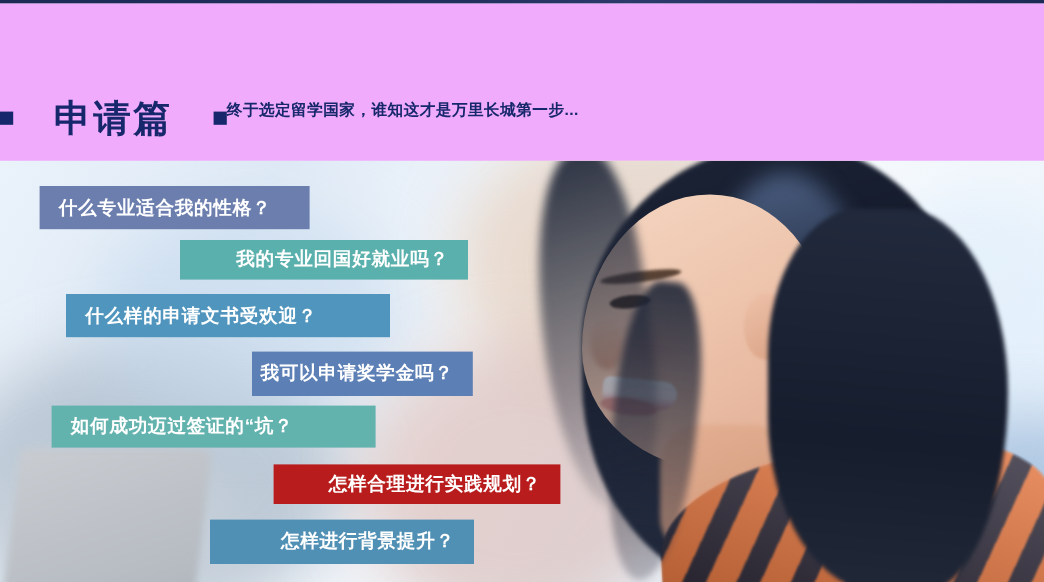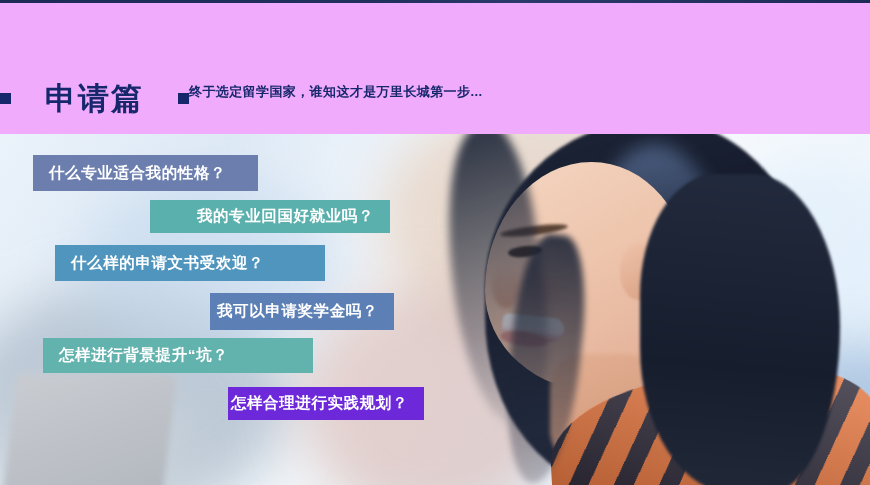--- a/index.html
+++ b/index.html
@@ -153,18 +153,19 @@
       <div class="hair-front"></div>
       <div class="hair-strand"></div>
       <div class="hair-edge"></div>
     </div>
 
     <div class="bubbles">
         <div class="bubble" style="left: 33px; top: 21px; width: 225px; height: 36px; background: rgb(107, 126, 174); justify-content: flex-start;">什么专业适合我的性格？</div>
         <div class="bubble" style="left: 150px; top: 66px; width: 240px; height: 33px; background: rgb(90, 176, 172); justify-content: flex-end;">我的专业回国好就业吗？</div>
         <div class="bubble" style="left: 55px; top: 111px; width: 270px; height: 36px; background: rgb(79, 149, 189); justify-content: flex-start;">什么样的申请文书受欢迎？</div>
         <div class="bubble" style="left: 210px; top: 159px; width: 184px; height: 37px; background: rgb(92, 127, 181); justify-content: flex-end;">我可以申请奖学金吗？</div>
-        <div class="bubble" style="left: 43px; top: 204px; width: 270px; height: 35px; background: rgb(98, 178, 174); justify-content: flex-start;">怎样进行背景提升“坑？</div>
-        <div class="bubble" style="left: 228px; top: 253px; width: 196px; height: 33px; background: #6d28d9; justify-content: flex-end;">怎样合理进行实践规划？</div>
+        <div class="bubble" style="left: 43px; top: 204px; width: 270px; height: 35px; background: rgb(98, 178, 174); justify-content: flex-start;">如何成功迈过签证的“坑？</div>
+        <div class="bubble" style="left: 228px; top: 253px; width: 239px; height: 33px; background: #b91c1c; justify-content: flex-end;">怎样合理进行实践规划？</div>
+        <div class="bubble" style="left: 175px; top: 299px; width: 220px; height: 37px; background: rgb(81, 144, 181); justify-content: flex-end;">怎样进行背景提升？</div>
       </div>
 
   </div>
 </div>
 
 </body></html>

